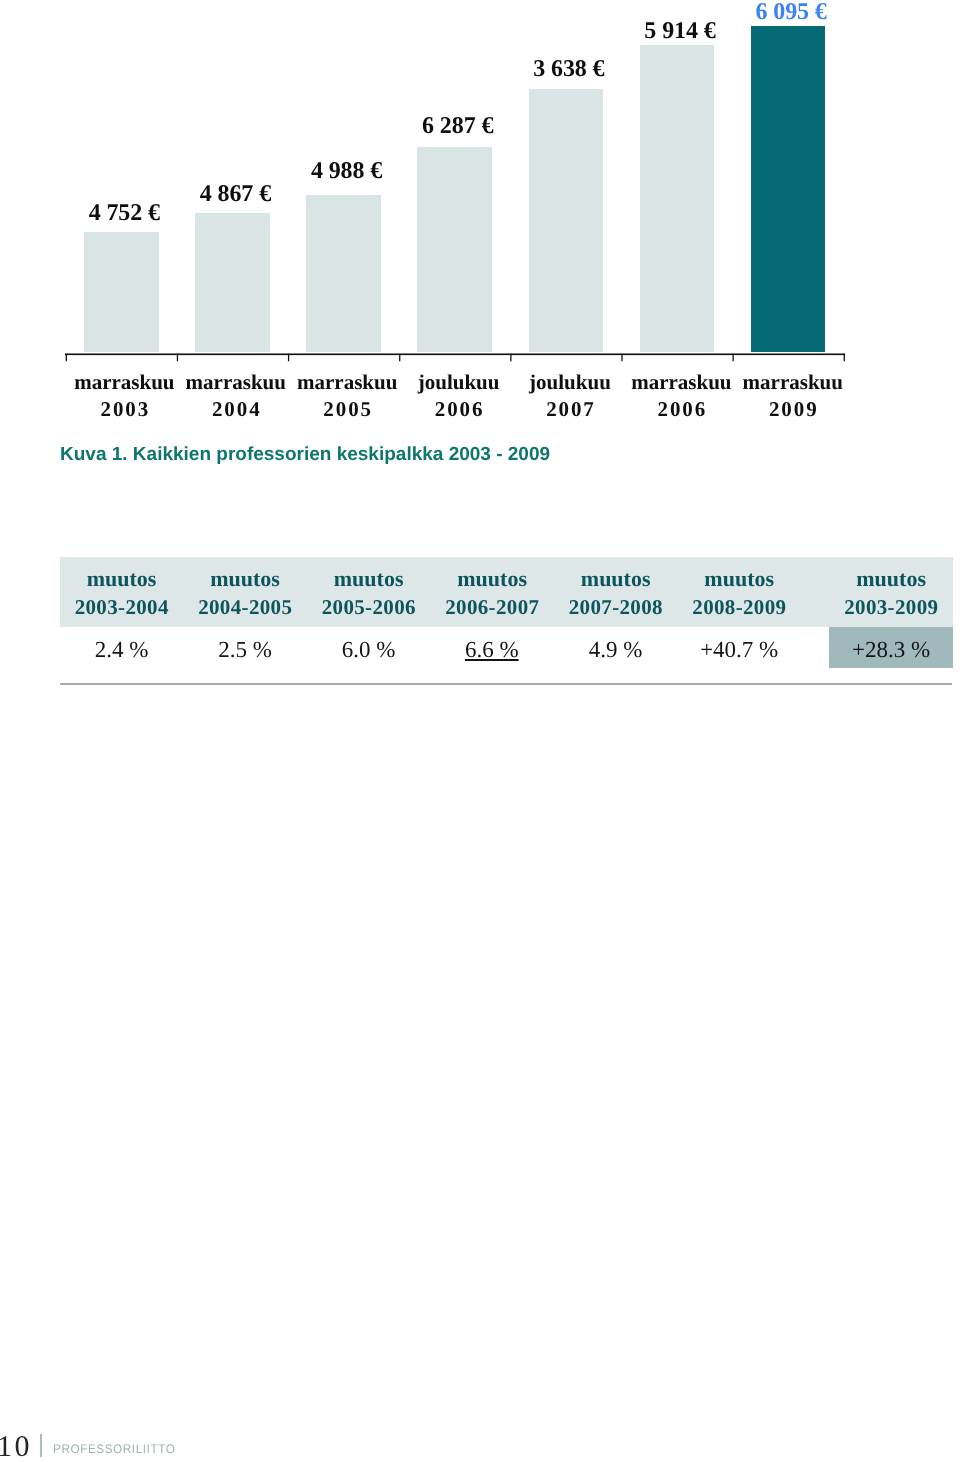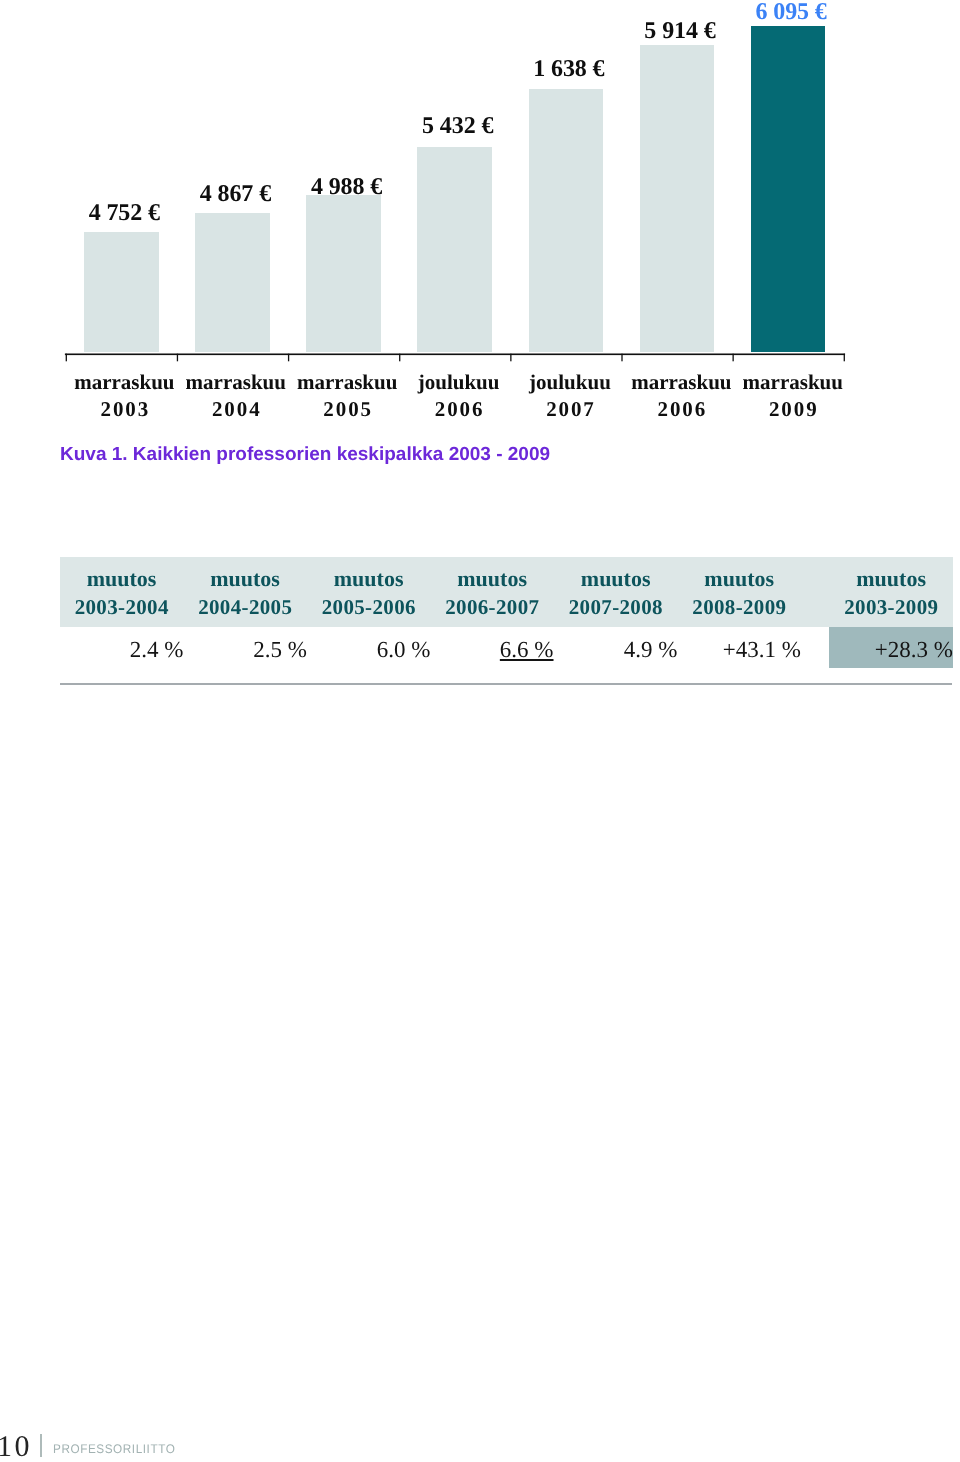--- a/index.html
+++ b/index.html
@@ -28,38 +28,38 @@
   .xcat {
     position:absolute; text-align:center;
     font-family:"Liberation Serif", serif; font-weight:bold;
     font-size:21px; color:#0f0f0f; line-height:26.5px;
   }
   .xcat .yr { letter-spacing:1.9px; text-indent:1.9px; }
 
   
   .caption {
     position:absolute; font-family:"Liberation Sans", sans-serif;
-    font-weight:bold; font-size:19px; color:#6d28d9; white-space:nowrap;
+    font-weight:bold; font-size:19px; color:#0f766e; white-space:nowrap;
   }
   #figcap { left:60px; top:443.7px; }
   #tabcap { left:59.6px; top:516.6px; letter-spacing:-0.13px; }
 
   
   #table { position:absolute; }
   .thead { position:absolute; background:#dde7e7; }
   .th {
     position:absolute; text-align:center;
     font-family:"Liberation Serif", serif; font-weight:bold;
     color:#0d545c;
   }
   .th .thtop { font-size:22px; line-height:20px; }
   .th .thbot { font-size:21px; line-height:37px; letter-spacing:0.35px;
                text-indent:0.35px; }
   .td {
-    position:absolute; text-align:right;
+    position:absolute; text-align:center;
     font-family:"Liberation Serif", serif; font-size:23px; color:#141414;
     line-height:23px;
   }
   .hilite { position:absolute; background:#9fb9bc; }
   .rule { position:absolute; background:#a5abaf; height:2px; }
 
   
   .pagenum {
     position:absolute; font-family:"Liberation Serif", serif;
     font-size:30px; letter-spacing:2.6px; color:#242424;
@@ -82,23 +82,23 @@
   <div id="chart">
     <div class="bar" style="left: 84px; width: 74.6px; top: 232px; height: 120.4px; background: rgb(217, 228, 228);"></div>
     <div class="bar" style="left: 195.14px; width: 74.6px; top: 213.1px; height: 139.3px; background: rgb(217, 228, 228);"></div>
     <div class="bar" style="left: 306.28px; width: 74.6px; top: 194.8px; height: 157.6px; background: rgb(217, 228, 228);"></div>
     <div class="bar" style="left: 417.42px; width: 74.6px; top: 146.7px; height: 205.7px; background: rgb(217, 228, 228);"></div>
     <div class="bar" style="left: 528.56px; width: 74.6px; top: 88.8px; height: 263.6px; background: rgb(217, 228, 228);"></div>
     <div class="bar" style="left: 639.7px; width: 74.6px; top: 45.2px; height: 307.2px; background: rgb(217, 228, 228);"></div>
     <div class="bar" style="left: 750.84px; width: 74.6px; top: 25.7px; height: 326.7px; background: rgb(5, 106, 116);"></div>
     <div class="barlabel" style="left: 47px; width: 154.6px; top: 200.1px; color: rgb(15, 15, 15);">4 752 €</div>
     <div class="barlabel" style="left: 158.14px; width: 154.6px; top: 180.5px; color: rgb(15, 15, 15);">4 867 €</div>
-    <div class="barlabel" style="left: 269.28px; width: 154.6px; top: 174px; color: rgb(15, 15, 15);">4 988 €</div>
-    <div class="barlabel" style="left: 380.42px; width: 154.6px; top: 112.5px; color: rgb(15, 15, 15);">5 432 €</div>
-    <div class="barlabel" style="left: 491.56px; width: 154.6px; top: 56px; color: rgb(15, 15, 15);">1 638 €</div>
+    <div class="barlabel" style="left: 269.28px; width: 154.6px; top: 158px; color: rgb(15, 15, 15);">4 988 €</div>
+    <div class="barlabel" style="left: 380.42px; width: 154.6px; top: 112.5px; color: rgb(15, 15, 15);">6 287 €</div>
+    <div class="barlabel" style="left: 491.56px; width: 154.6px; top: 56px; color: rgb(15, 15, 15);">3 638 €</div>
     <div class="barlabel" style="left: 602.7px; width: 154.6px; top: 18.2px; color: rgb(15, 15, 15);">5 914 €</div>
     <div class="barlabel" style="left: 713.84px; width: 154.6px; top: -1.3px; color: #3b82f6;">6 095 €</div>
     <div class="xcat" style="color: rgb(15, 15, 15); left: 69.1px; width: 110.6px; top: 369.2px;">
         <div class="mo">marraskuu</div>
         <div class="yr">2003</div>
       </div>
     <div class="xcat" style="color: rgb(15, 15, 15); left: 180.5px; width: 110.6px; top: 369.2px;">
         <div class="mo">marraskuu</div>
         <div class="yr">2004</div>
       </div>
@@ -167,21 +167,21 @@
       </div>
     <div class="th" style="left: 829.37px; width: 123.53px; top: 568.5px; color: rgb(13, 84, 92);">
         <div class="thtop">muutos</div>
         <div class="thbot">2003-2009</div>
       </div>
     <div class="td" style="left: 59.8px; width: 123.53px; top: 637.5px;">2.4 %</div>
     <div class="td" style="left: 183.33px; width: 123.53px; top: 637.5px;">2.5 %</div>
     <div class="td" style="left: 306.86px; width: 123.53px; top: 637.5px;">6.0 %</div>
     <div class="td" style="left: 430px; width: 123.53px; top: 637.5px; text-decoration: underline;">6.6 %</div>
     <div class="td" style="left: 553.92px; width: 123.53px; top: 637.5px;">4.9 %</div>
-    <div class="td" style="left: 677.45px; width: 123.53px; top: 637.5px;">+43.1 %</div>
+    <div class="td" style="left: 677.45px; width: 123.53px; top: 637.5px;">+40.7 %</div>
     <div class="td" style="left: 829.37px; width: 123.53px; top: 637.5px;">+28.3 %</div>
     <div class="rule" style="left: 59.5px; top: 683px; width: 892.1px;"></div>
   </div>
 
   <div class="pagenum">10</div>
   <div class="footbar"></div>
   <div class="footname">PROFESSORILIITTO</div>
 </div>
 
 </body></html>

